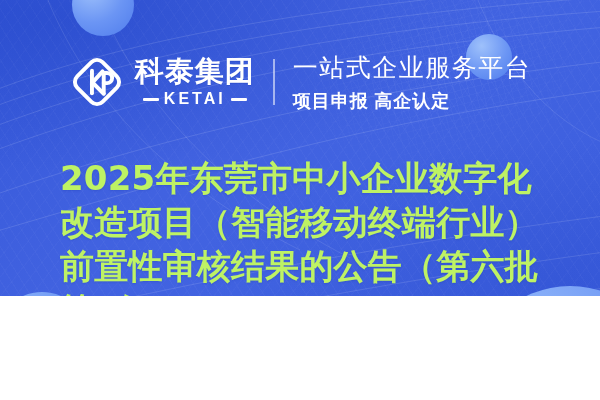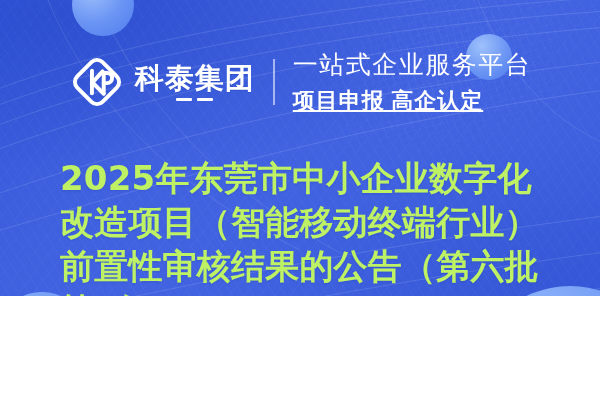--- a/index.html
+++ b/index.html
@@ -155,26 +155,25 @@
   .tagline-main {
     color: #ffffff;
     font-size: 25px;
     font-weight: 400;
     letter-spacing: 1.5px;
     white-space: nowrap;
     font-family: "Liberation Sans", "DejaVu Sans", sans-serif;
   }
   .tagline-sub {
     color: #ffffff;
-    font-size: 22px;
+    font-size: 18px;
     font-weight: 700;
     letter-spacing: 1px;
     white-space: nowrap;
     font-family: "Liberation Serif", "DejaVu Serif", serif;
-    text-decoration: underline;
   }
 
   
   .title {
     position: absolute;
     left: 60px;
     right: 44px;
     top: 156px;
     color: #bef264;
     font-size: 34px;
@@ -229,20 +228,21 @@
         <path d="M41,52 L60,31" fill="none" stroke="#ffffff" stroke-width="7" stroke-linecap="round"></path>
         <path d="M41,50 L62,71" fill="none" stroke="#ffffff" stroke-width="7" stroke-linecap="round"></path>
         <path d="M62,34 L68,34 A9,9 0 0 1 68,52 L62,52" fill="none" stroke="#ffffff" stroke-width="7" stroke-linecap="round" stroke-linejoin="round"></path>
         <path d="M62,34 L62,70" fill="none" stroke="#ffffff" stroke-width="7" stroke-linecap="round"></path>
       </svg>
 
       <div class="brand-words">
         <div class="brand-cn">科泰集团</div>
         <div class="brand-en">
           <span class="dash"></span>
+          <span>KETAI</span>
           <span class="dash"></span>
         </div>
       </div>
     </div>
 
     <div class="divider"></div>
 
     <div class="tagline">
       <div class="tagline-main">一站式企业服务平台</div>
       <div class="tagline-sub">项目申报 高企认定</div>

